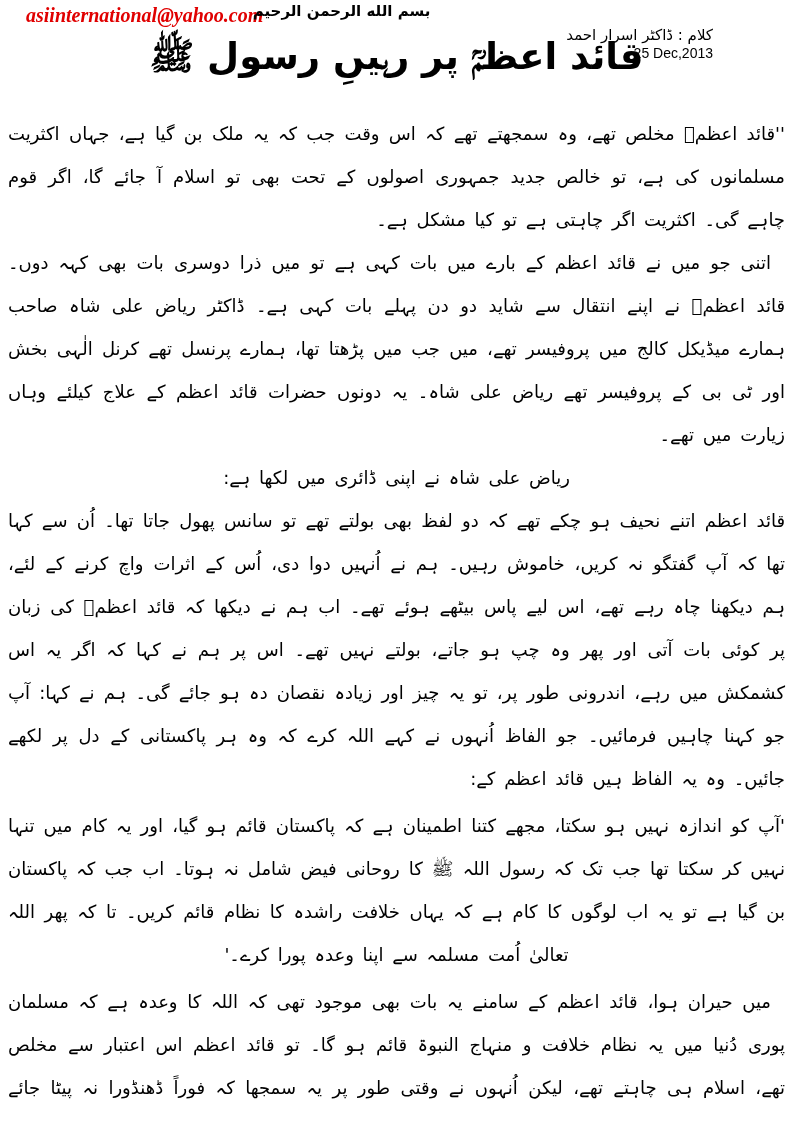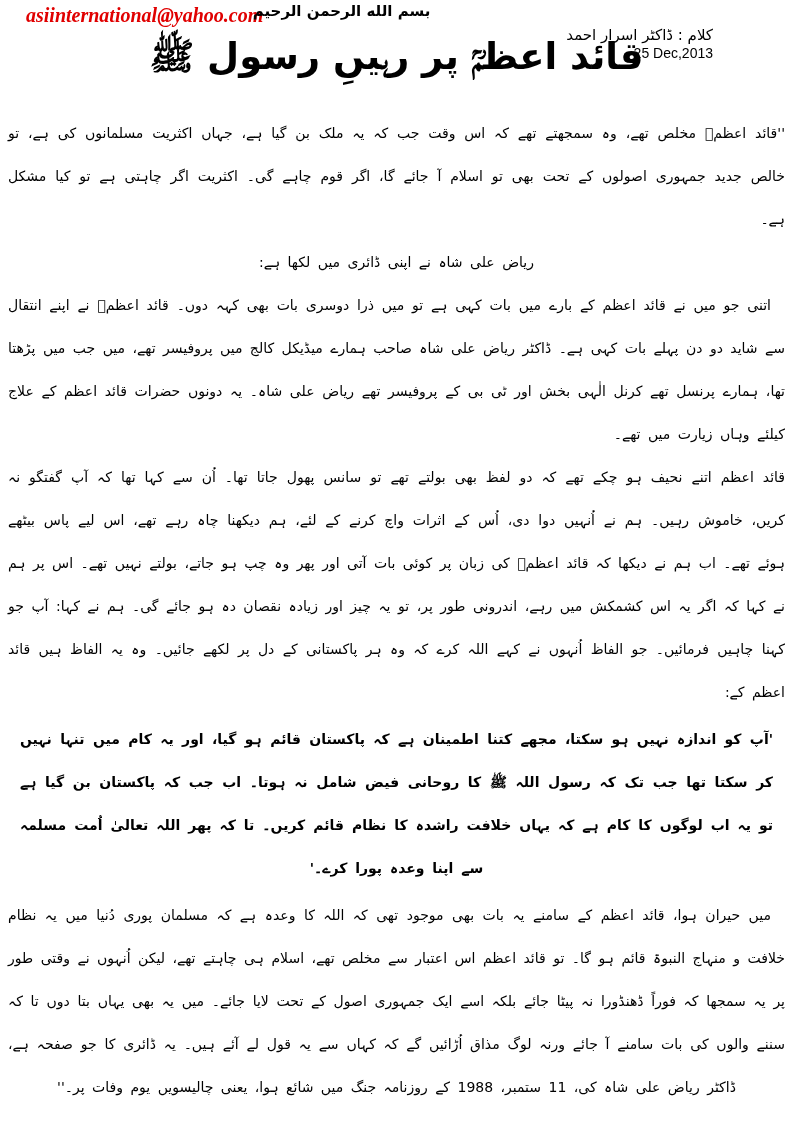--- a/index.html
+++ b/index.html
@@ -21,46 +21,46 @@
   .byline { position:absolute; right:72px; top:26px; text-align:right; }
   .byline-kalam { direction:rtl; font-size:15px; line-height:18px; }
   .byline-date { font-family:"Liberation Sans", sans-serif; font-size:14px; line-height:19px; }
   .main-title {
     position:absolute; top:22px; left:0; right:0; text-align:center;
     direction:rtl; font-size:37px; font-weight:bold; line-height:70px; white-space:nowrap;
   }
   
   .content { padding-top:8px; }
   p.para {
-    direction:rtl; text-align:justify; font-size:14px; line-height:43px;
+    direction:rtl; text-align:justify; font-size:18px; line-height:43px;
     margin:0; word-spacing:3px;
   }
   p.indent { text-indent:14px; }
   p.center-line { text-align:center; }
-  p.bold-quote { font-weight:bold; text-align-last:center; margin:4px 12px; }
+  p.bold-quote { font-weight:normal; text-align-last:center; margin:4px 0; }
   p.last-center { text-align-last:center; }
 </style>
 </head>
 <body>
 
 <div class="page">
 
   <div class="header">
     <div class="email-top">asiinternational@yahoo.com</div>
     <div class="bismillah">بسم الله الرحمن الرحيم</div>
     <div class="byline">
       <div class="byline-kalam">كلام : ڈاکٹر اسرار احمد</div>
       <div class="byline-date">25 Dec,2013</div>
     </div>
     <div class="main-title">قائد اعظمؒ پر رہیںِ رسول ﷺ</div>
   </div>
 
   <div class="content">
     <p class="para">''قائد اعظمؒ مخلص تھے، وہ سمجھتے تھے کہ اس وقت جب کہ یہ ملک بن گیا ہے، جہاں اکثریت مسلمانوں کی ہے، تو خالص جدید جمہوری اصولوں کے تحت بھی تو اسلام آ جائے گا، اگر قوم چاہے گی۔ اکثریت اگر چاہتی ہے تو کیا مشکل ہے۔</p>
+    <p class="para indent">اتنی جو میں نے قائد اعظم کے بارے میں بات کہی ہے تو میں ذرا دوسری بات بھی کہہ دوں۔ قائد اعظمؒ نے اپنے انتقال سے شاید دو دن پہلے بات کہی ہے۔ ڈاکٹر ریاض علی شاہ صاحب ہمارے میڈیکل کالج میں پروفیسر تھے، میں جب میں پڑھتا تھا، ہمارے پرنسل تھے کرنل الٰہی بخش اور ٹی بی کے پروفیسر تھے ریاض علی شاہ۔ یہ دونوں حضرات قائد اعظم کے علاج کیلئے وہاں زیارت میں تھے۔</p>
     <p class="para center-line">ریاض علی شاہ نے اپنی ڈائری میں لکھا ہے:</p>
-    <p class="para indent">اتنی جو میں نے قائد اعظم کے بارے میں بات کہی ہے تو میں ذرا دوسری بات بھی کہہ دوں۔ قائد اعظمؒ نے اپنے انتقال سے شاید دو دن پہلے بات کہی ہے۔ ڈاکٹر ریاض علی شاہ صاحب ہمارے میڈیکل کالج میں پروفیسر تھے، میں جب میں پڑھتا تھا، ہمارے پرنسل تھے کرنل الٰہی بخش اور ٹی بی کے پروفیسر تھے ریاض علی شاہ۔ یہ دونوں حضرات قائد اعظم کے علاج کیلئے وہاں زیارت میں تھے۔</p>
     <p class="para">قائد اعظم اتنے نحیف ہو چکے تھے کہ دو لفظ بھی بولتے تھے تو سانس پھول جاتا تھا۔ اُن سے کہا تھا کہ آپ گفتگو نہ کریں، خاموش رہیں۔ ہم نے اُنہیں دوا دی، اُس کے اثرات واچ کرنے کے لئے، ہم دیکھنا چاہ رہے تھے، اس لیے پاس بیٹھے ہوئے تھے۔ اب ہم نے دیکھا کہ قائد اعظمؒ کی زبان پر کوئی بات آتی اور پھر وہ چپ ہو جاتے، بولتے نہیں تھے۔ اس پر ہم نے کہا کہ اگر یہ اس کشمکش میں رہے، اندرونی طور پر، تو یہ چیز اور زیادہ نقصان دہ ہو جائے گی۔ ہم نے کہا: آپ جو کہنا چاہیں فرمائیں۔ جو الفاظ اُنہوں نے کہے اللہ کرے کہ وہ ہر پاکستانی کے دل پر لکھے جائیں۔ وہ یہ الفاظ ہیں قائد اعظم کے:</p>
     <p class="para bold-quote">'آپ کو اندازہ نہیں ہو سکتا، مجھے کتنا اطمینان ہے کہ پاکستان قائم ہو گیا، اور یہ کام میں تنہا نہیں کر سکتا تھا جب تک کہ رسول اللہ ﷺ کا روحانی فیض شامل نہ ہوتا۔ اب جب کہ پاکستان بن گیا ہے تو یہ اب لوگوں کا کام ہے کہ یہاں خلافت راشدہ کا نظام قائم کریں۔ تا کہ پھر اللہ تعالیٰ اُمت مسلمہ سے اپنا وعدہ پورا کرے۔'</p>
     <p class="para indent last-center">میں حیران ہوا، قائد اعظم کے سامنے یہ بات بھی موجود تھی کہ اللہ کا وعدہ ہے کہ مسلمان پوری دُنیا میں یہ نظام خلافت و منہاج النبوۃ قائم ہو گا۔ تو قائد اعظم اس اعتبار سے مخلص تھے، اسلام ہی چاہتے تھے، لیکن اُنہوں نے وقتی طور پر یہ سمجھا کہ فوراً ڈھنڈورا نہ پیٹا جائے بلکہ اسے ایک جمہوری اصول کے تحت لایا جائے۔ میں یہ بھی یہاں بتا دوں تا کہ سننے والوں کی بات سامنے آ جائے ورنہ لوگ مذاق اُڑائیں گے کہ کہاں سے یہ قول لے آئے ہیں۔ یہ ڈائری کا جو صفحہ ہے، ڈاکٹر ریاض علی شاہ کی، 11 ستمبر، 1988 کے روزنامہ جنگ میں شائع ہوا، یعنی چالیسویں یوم وفات پر۔''</p>
 
   </div>
 
 </div>
 
 </body></html>

